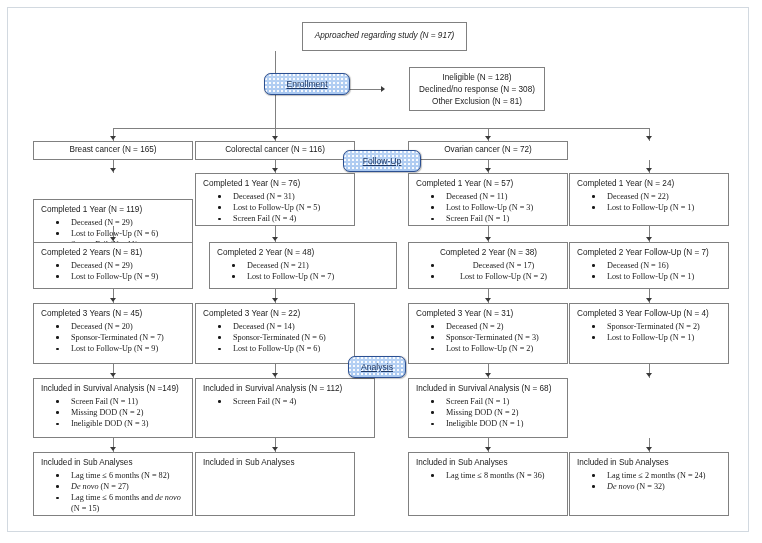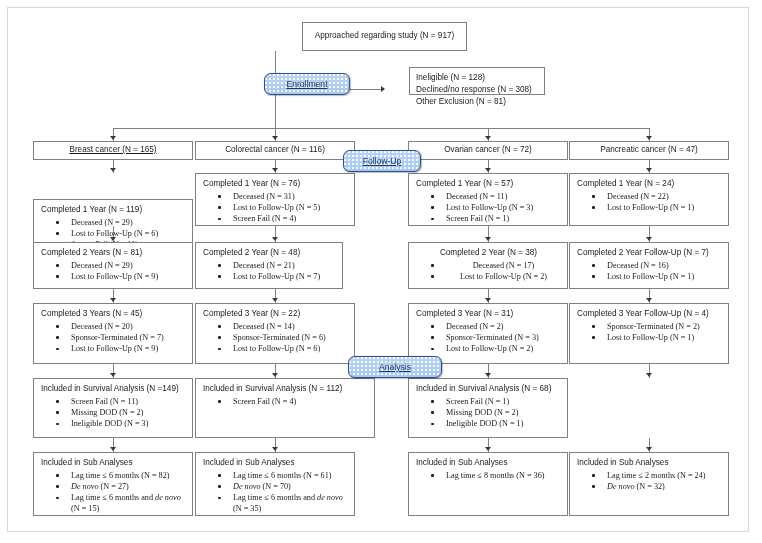--- a/index.html
+++ b/index.html
@@ -153,51 +153,48 @@
   <div class="arr" style="left:645.6px;top:168px;"></div>
   <div class="ln vl" style="left:649px;top:226px;height:16px;"></div>
   <div class="arr" style="left:645.6px;top:237px;"></div>
   <div class="ln vl" style="left:649px;top:289px;height:14px;"></div>
   <div class="arr" style="left:645.6px;top:298px;"></div>
   <div class="ln vl" style="left:649px;top:364px;height:14px;"></div>
   <div class="arr" style="left:645.6px;top:373px;"></div>
   <div class="ln vl" style="left:649px;top:438px;height:14px;"></div>
   <div class="arr" style="left:645.6px;top:447px;"></div>
 
-  <div class="box center" style="left:302px;top:22px;width:165px;height:29px;">
+  <div class="box center" style="left:302px;top:22px;width:165px;height:29px;font-style:italic;">
     <span>Approached regarding study (N = 917)</span>
   </div>
 
-  <div class="box" style="left:409px;top:67px;width:136px;height:28px;padding:5px 6px;">
+  <div class="box" style="left:409px;top:67px;width:136px;height:44px;padding:5px 6px;text-align:center;">
     <span class="hdr">Ineligible (N = 128)</span>
     <span class="hdr">Declined/no response (N = 308)</span>
     <span class="hdr">Other Exclusion (N = 81)</span>
   </div>
 
   <div class="pill" style="left:343px;top:150px;width:78px;height:22px;">
     <span>Follow-Up</span>
   </div>
   <div class="pill" style="left:264px;top:73px;width:86px;height:22px;">
     <span>Enrollment</span>
   </div>
-  <div class="pill" style="left:348px;top:356px;width:94px;height:22px;">
+  <div class="pill" style="left:348px;top:356px;width:58px;height:22px;">
     <span>Analysis</span>
   </div>
 
-  <div class="box center" style="left:33px;top:141px;width:160px;height:19px;text-decoration:underline;">
+  <div class="box center" style="left:33px;top:141px;width:160px;height:19px;">
     <span>Breast cancer (N = 165)</span>
   </div>
   <div class="box center" style="left:195px;top:141px;width:160px;height:19px;">
     <span>Colorectal cancer (N = 116)</span>
   </div>
   <div class="box center" style="left:408px;top:141px;width:160px;height:19px;">
     <span>Ovarian cancer (N = 72)</span>
-  </div>
-  <div class="box center" style="left:569px;top:141px;width:160px;height:19px;">
-    <span>Pancreatic cancer (N = 47)</span>
   </div>
 
   <div class="box" style="left:33px;top:173px;width:160px;height:68px;margin-top:26px;">
     <span class="hdr">Completed 1 Year (N = 119)</span>
     <ul>
       <li>Deceased (N = 29)</li>
       <li>Lost to Follow-Up (N = 6)</li>
       <li>Screen Fail (N = 11)</li>
     </ul>
   </div>
@@ -225,21 +222,21 @@
     </ul>
   </div>
 
   <div class="box" style="left:33px;top:242px;width:160px;height:47px;">
     <span class="hdr">Completed 2 Years (N = 81)</span>
     <ul>
       <li>Deceased (N = 29)</li>
       <li>Lost to Follow-Up (N = 9)</li>
     </ul>
   </div>
-  <div class="box" style="left:195px;top:242px;width:148px;height:47px;">
+  <div class="box" style="left:209px;top:242px;width:188px;height:47px;">
     <span class="hdr">Completed 2 Year (N = 48)</span>
     <ul>
       <li>Deceased (N = 21)</li>
       <li>Lost to Follow-Up (N = 7)</li>
     </ul>
   </div>
   <div class="box" style="left:408px;top:242px;width:160px;height:47px;text-align:center;">
     <span class="hdr">Completed 2 Year (N = 38)</span>
     <ul>
       <li>Deceased (N = 17)</li>
@@ -312,25 +309,20 @@
   <div class="box" style="left:33px;top:452px;width:160px;height:64px;">
     <span class="hdr">Included in Sub Analyses</span>
     <ul>
       <li>Lag time ≤ 6 months (N = 82)</li>
       <li><span class="it">De novo</span> (N = 27)</li>
       <li>Lag time ≤ 6 months and <span class="it">de novo</span> (N = 15)</li>
     </ul>
   </div>
   <div class="box" style="left:195px;top:452px;width:160px;height:64px;">
     <span class="hdr">Included in Sub Analyses</span>
-    <ul>
-      <li>Lag time ≤ 6 months (N = 61)</li>
-      <li><span class="it">De novo</span> (N = 70)</li>
-      <li>Lag time ≤ 6 months and <span class="it">de novo</span> (N = 35)</li>
-    </ul>
   </div>
   <div class="box" style="left:408px;top:452px;width:160px;height:64px;">
     <span class="hdr">Included in Sub Analyses</span>
     <ul>
       <li>Lag time ≤ 8 months (N = 36)</li>
     </ul>
   </div>
   <div class="box" style="left:569px;top:452px;width:160px;height:64px;">
     <span class="hdr">Included in Sub Analyses</span>
     <ul>

